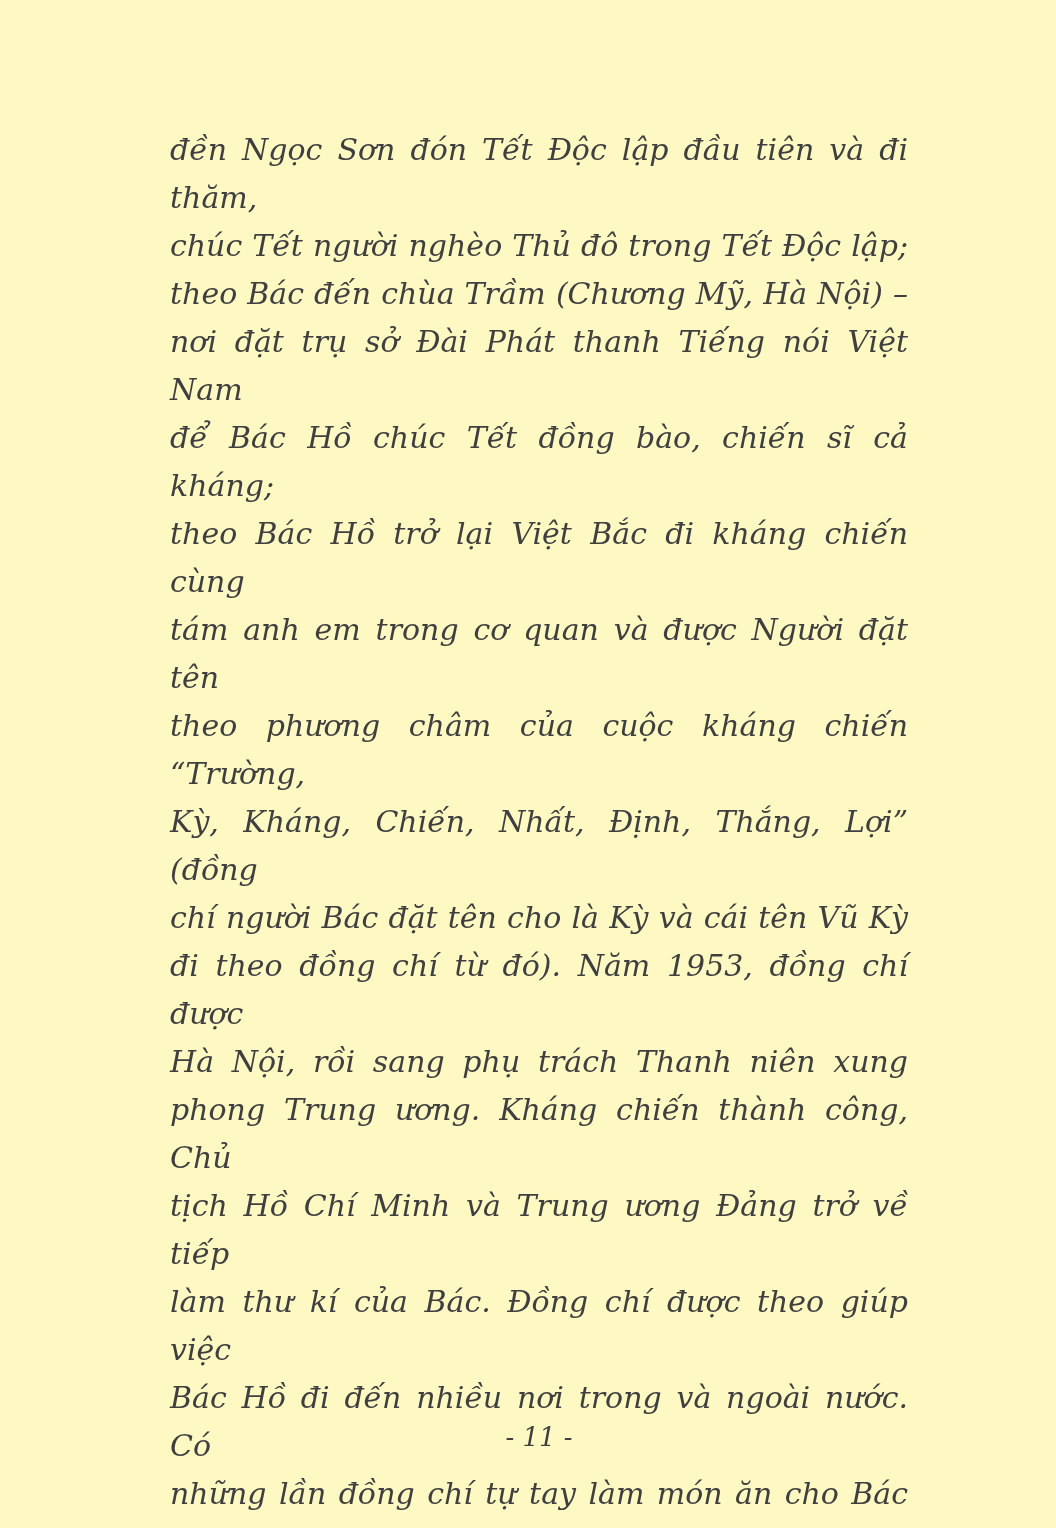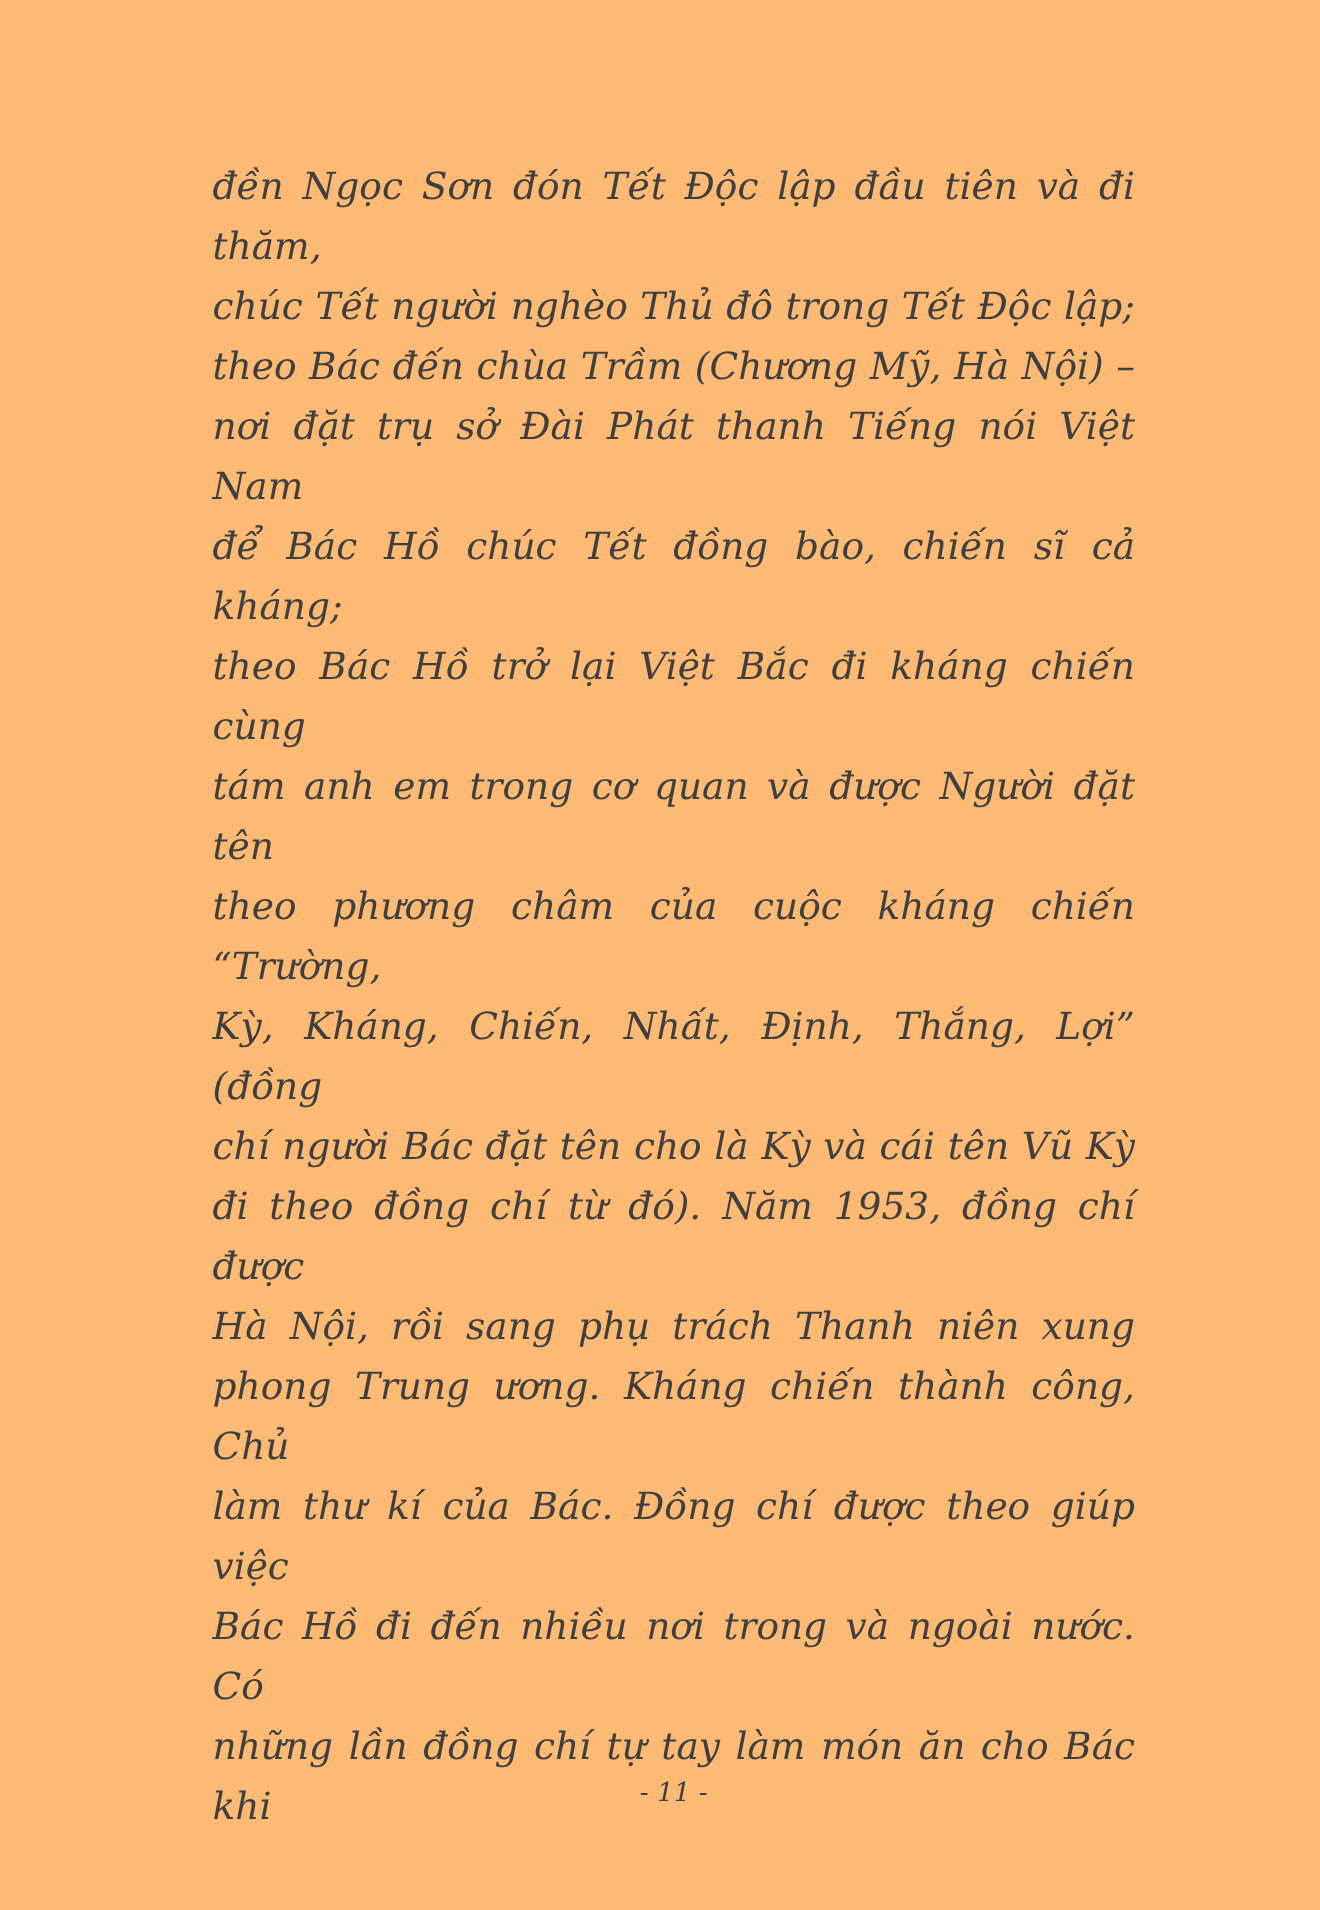--- a/index.html
+++ b/index.html
@@ -9,21 +9,21 @@
   }
   body {
     width: 1056px;
     height: 1528px;
     font-family: "DejaVu Serif", serif;
   }
   .page {
     position: relative;
     width: 1056px;
     height: 1528px;
-    background: #fdba74;
+    background: #fef9c3;
     overflow: hidden;
   }
   .text-block {
     position: absolute;
     left: 170px;
     top: 126px;
     width: 738px;
     color: #3f3f3f;
     font-style: italic;
     font-size: 30px;
@@ -35,21 +35,21 @@
     text-justify: inter-word;
     white-space: normal;
   }
   .page-number {
     position: absolute;
     top: 1422px;
     left: 170px;
     width: 738px;
     text-align: center;
     font-style: italic;
-    font-size: 21px;
+    font-size: 26px;
     color: #3f3f3f;
   }
 </style>
 </head>
 <body>
 
 <div class="page">
   <div class="text-block">
     <div class="line">đền Ngọc Sơn đón Tết Độc lập đầu tiên và đi thăm,</div>
     <div class="line">chúc Tết người nghèo Thủ đô trong Tết Độc lập;</div>
@@ -57,19 +57,20 @@
     <div class="line">nơi đặt trụ sở Đài Phát thanh Tiếng nói Việt Nam</div>
     <div class="line">để Bác Hồ chúc Tết đồng bào, chiến sĩ cả kháng;</div>
     <div class="line">theo Bác Hồ trở lại Việt Bắc đi kháng chiến cùng</div>
     <div class="line">tám anh em trong cơ quan và được Người đặt tên</div>
     <div class="line">theo phương châm của cuộc kháng chiến “Trường,</div>
     <div class="line">Kỳ, Kháng, Chiến, Nhất, Định, Thắng, Lợi” (đồng</div>
     <div class="line">chí người Bác đặt tên cho là Kỳ và cái tên Vũ Kỳ</div>
     <div class="line">đi theo đồng chí từ đó). Năm 1953, đồng chí được</div>
     <div class="line">Hà Nội, rồi sang phụ trách Thanh niên xung</div>
     <div class="line">phong Trung ương. Kháng chiến thành công, Chủ</div>
+    <div class="line">tịch Hồ Chí Minh và Trung ương Đảng trở về tiếp</div>
     <div class="line">làm thư kí của Bác. Đồng chí được theo giúp việc</div>
     <div class="line">Bác Hồ đi đến nhiều nơi trong và ngoài nước. Có</div>
     <div class="line">những lần đồng chí tự tay làm món ăn cho Bác khi</div>
 
   </div>
   <div class="page-number">- 11 -</div>
 </div>
 
 </body></html>

